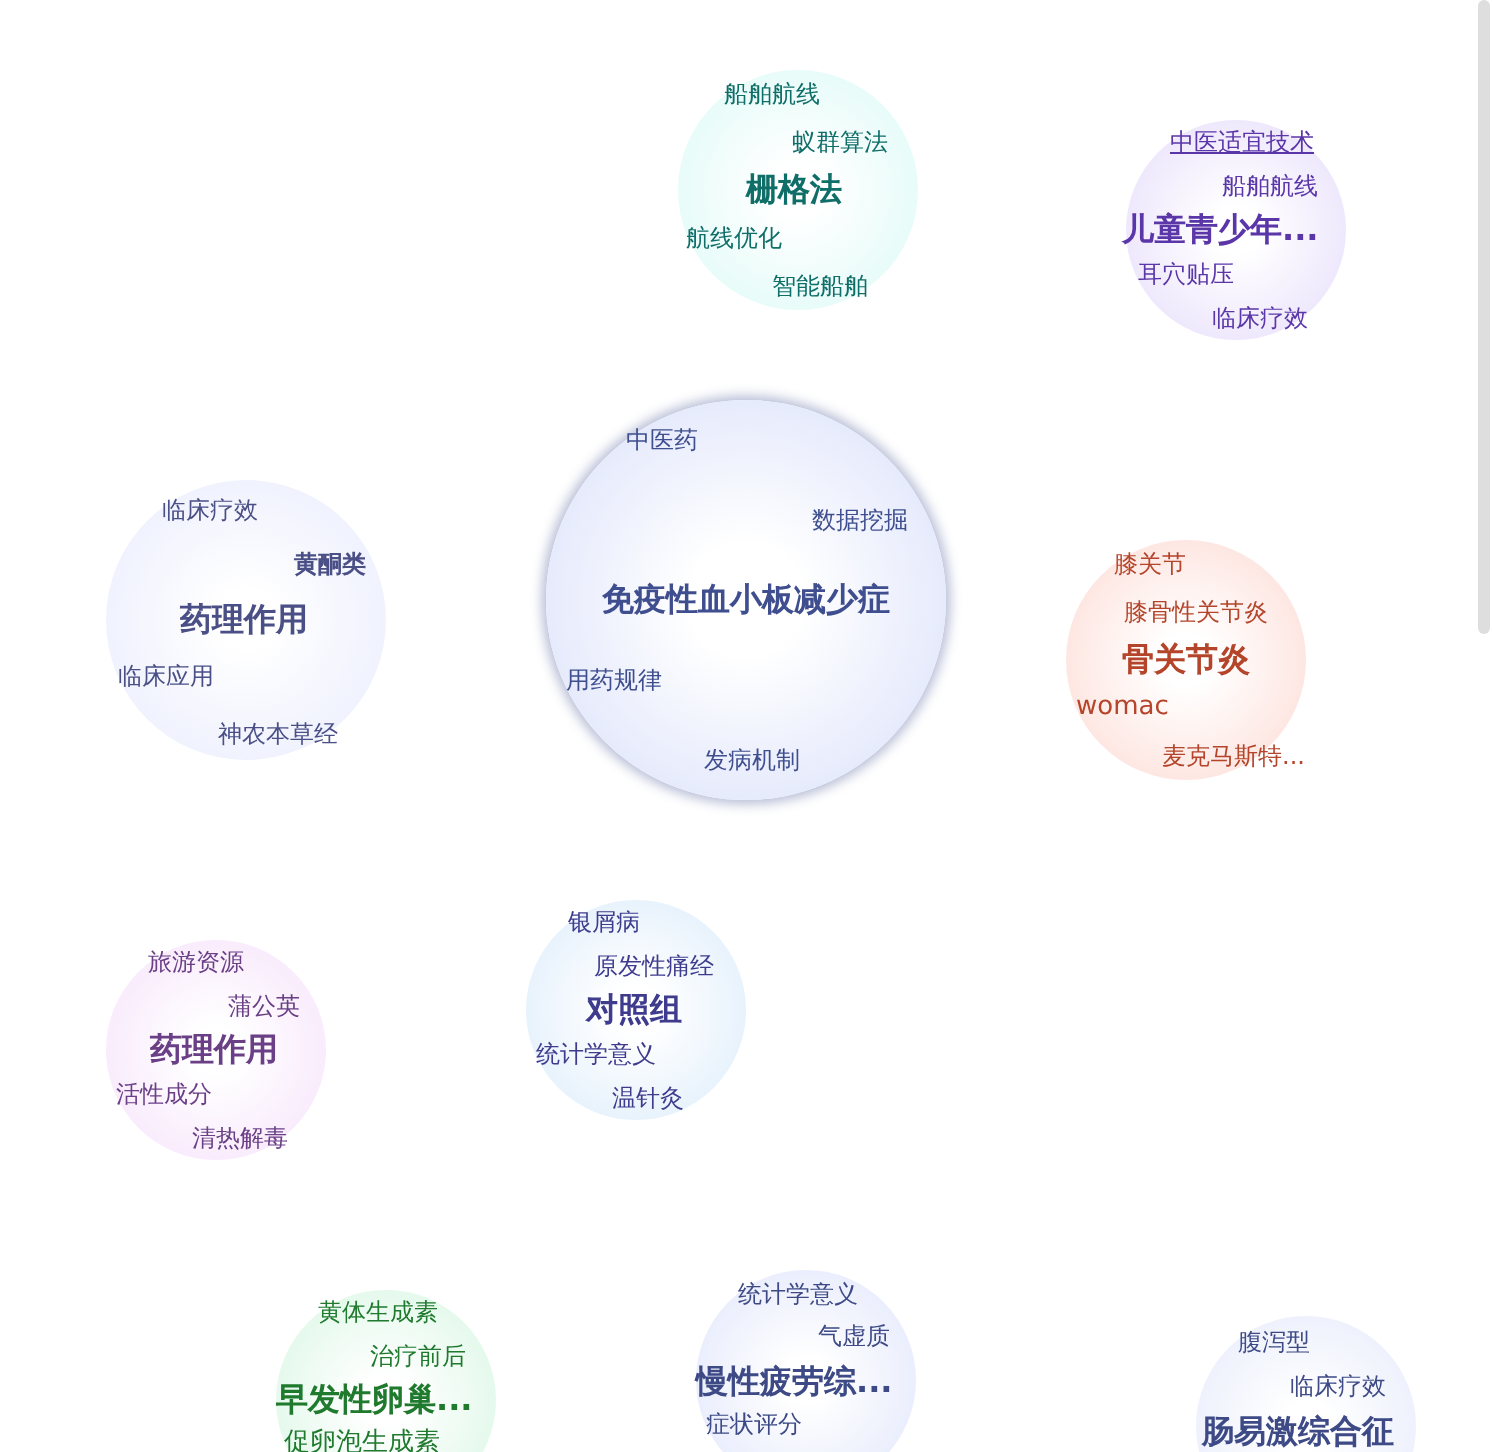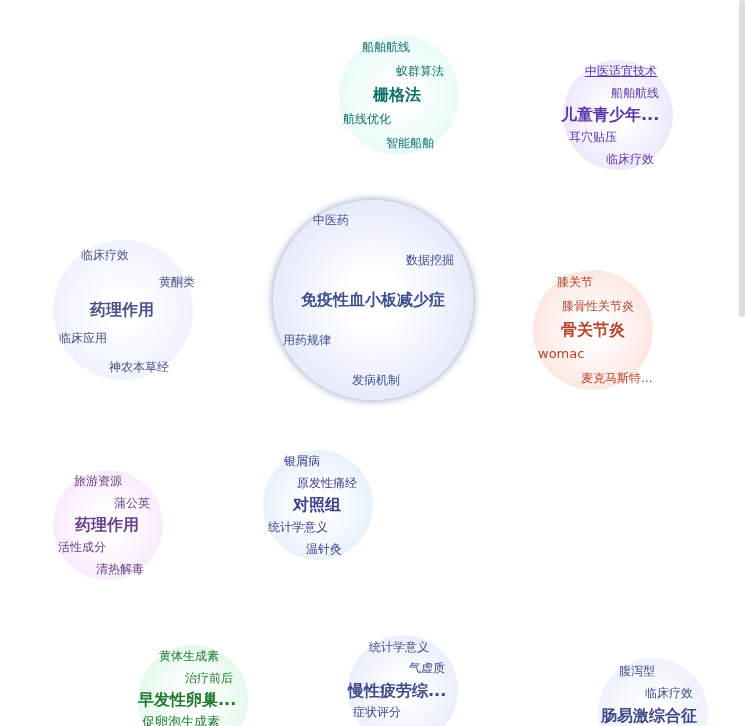--- a/index.html
+++ b/index.html
@@ -44,21 +44,21 @@
   <div class="bubble" style="left:563px;top:60px;width:110px;height:110px;background:radial-gradient(circle,#ffffff 15%,#e6dcfb 100%);">
     <span class="t" style="left:22px;top:4px;color:#5a36a8;text-decoration:underline;">中医适宜技术</span>
     <span class="t" style="left:48px;top:26px;color:#5a36a8;">船舶航线</span>
     <span class="main" style="left:-2px;top:46px;color:#5a36a8;">儿童青少年...</span>
     <span class="t" style="left:6px;top:70px;color:#5a36a8;">耳穴贴压</span>
     <span class="t" style="left:43px;top:92px;color:#5a36a8;">临床疗效</span>
   </div>
 
   <div class="bubble" style="left:53px;top:240px;width:140px;height:140px;background:radial-gradient(circle,#ffffff 15%,#e8ebfd 100%);">
     <span class="t" style="left:28px;top:8px;color:#4a4f86;">临床疗效</span>
-    <span class="t" style="left:106px;top:35px;color:#4a4f86;">黄酮类</span>
+    <span class="t" style="left:94px;top:35px;color:#4a4f86;font-weight:bold;">黄酮类</span>
     <span class="main" style="left:37px;top:61px;color:#4a4f86;">药理作用</span>
     <span class="t" style="left:6px;top:91px;color:#4a4f86;">临床应用</span>
     <span class="t" style="left:56px;top:120px;color:#4a4f86;">神农本草经</span>
   </div>
 
   <div class="bubble big" style="left:273px;top:200px;width:200px;height:200px;background:radial-gradient(circle,#ffffff 20%,#dfe5fb 85%,#c8d1ef 100%);box-shadow:0 0 6px 2px rgba(90,105,160,0.45);">
     <span class="t" style="left:40px;top:13px;color:#3f4e8e;">中医药</span>
     <span class="t" style="left:133px;top:53px;color:#3f4e8e;">数据挖掘</span>
     <span class="main" style="left:28px;top:91px;color:#3f4e8e;">免疫性血小板减少症</span>
     <span class="t" style="left:10px;top:133px;color:#3f4e8e;">用药规律</span>

